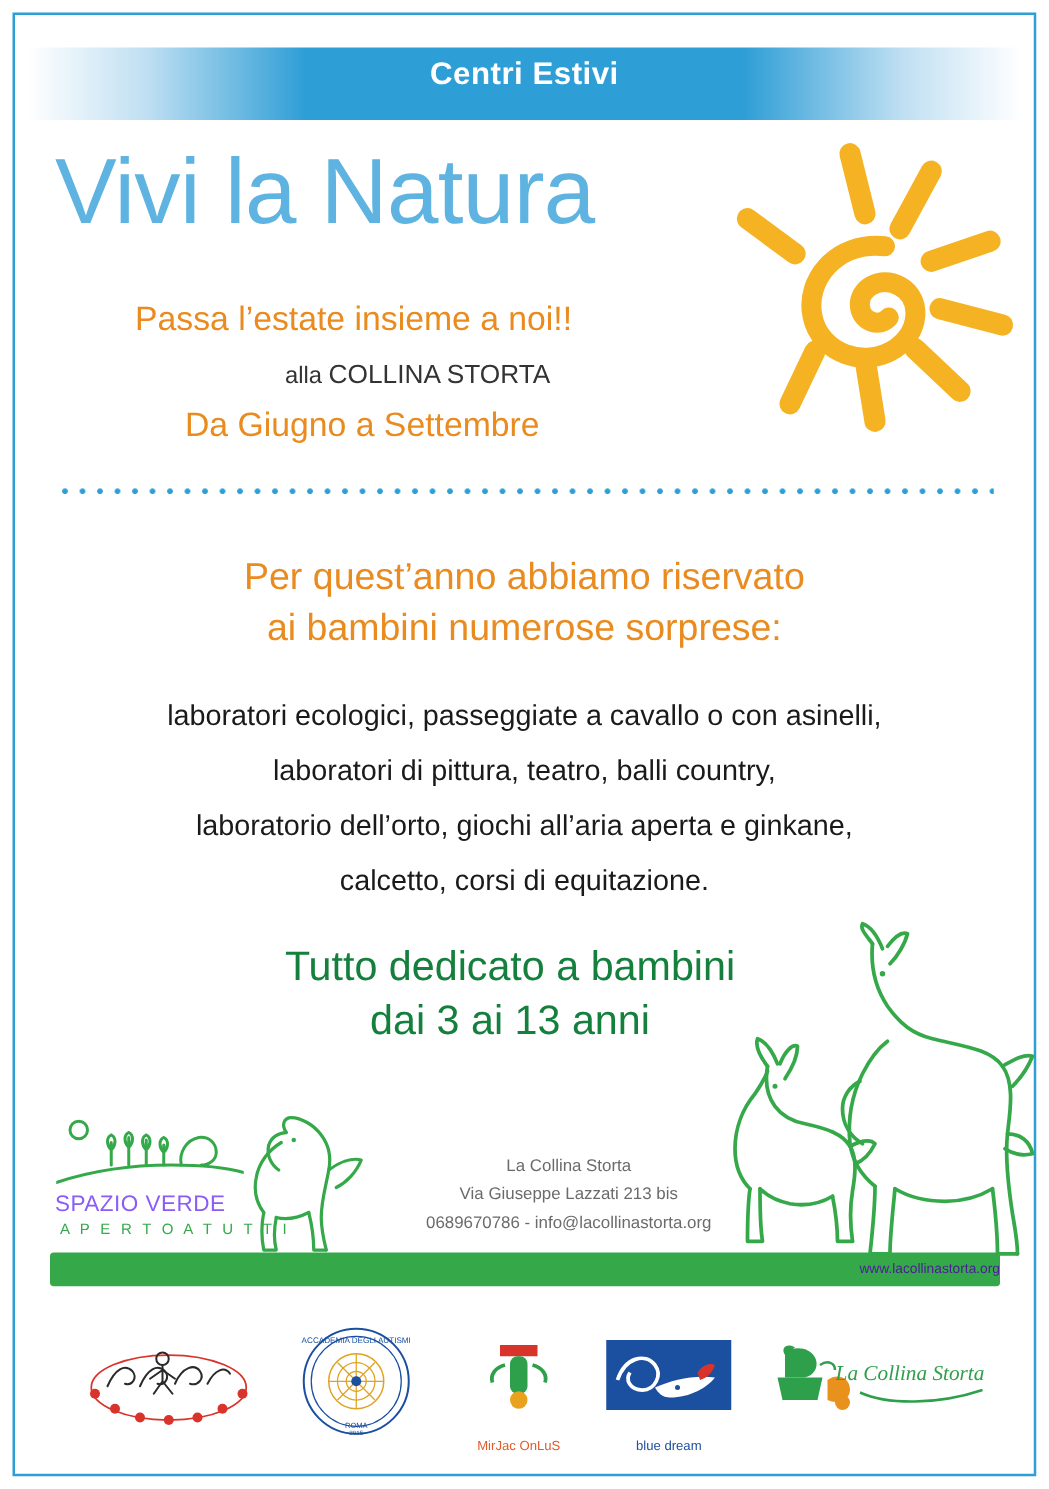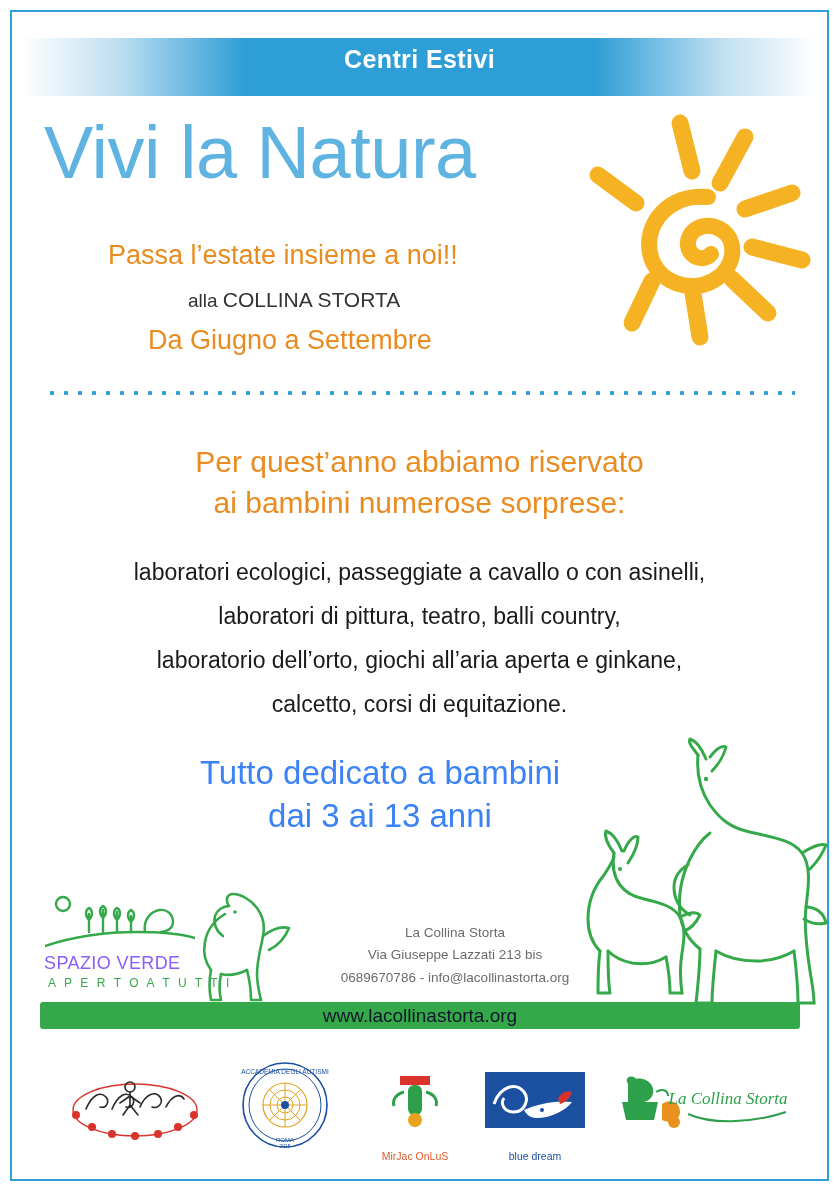--- a/index.html
+++ b/index.html
@@ -80,20 +80,21 @@
   .sub2 {
     position: absolute;
     left: 188px;
     top: 288px;
     font-size: 21px;
     color: #333333;
     white-space: nowrap;
   }
   .sub2 .small {
     font-size: 19px;
+    margin-left: 40px;
   }
   .sub3 {
     position: absolute;
     left: 148px;
     top: 325px;
     font-size: 27px;
     color: #e98b1f;
     white-space: nowrap;
   }
   
@@ -129,23 +130,24 @@
     font-size: 23px;
     line-height: 1.92;
   }
   
   .age {
     position: absolute;
     left: 0;
     top: 752px;
     width: 760px;
     text-align: center;
-    color: #3b82f6;
+    color: #15803d;
     font-size: 33px;
     line-height: 1.3;
+    padding-left: 28px;
   }
   
   .animals {
     position: absolute;
     left: 570px;
     top: 735px;
     width: 265px;
     height: 290px;
   }
   
@@ -198,24 +200,24 @@
     position: absolute;
     left: 40px;
     top: 1002px;
     width: 760px;
     height: 27px;
     background: #35a94a;
     border-radius: 3px;
   }
   .webbar span {
     display: block;
-    text-align: center;
+    text-align: right;
     line-height: 27px;
-    color: #0f172a;
-    font-size: 19px;
+    color: #4c1d95;
+    font-size: 11px;
   }
   
   .partners {
     position: absolute;
     left: 40px;
     top: 1060px;
     width: 770px;
     height: 100px;
   }
   .partner {

